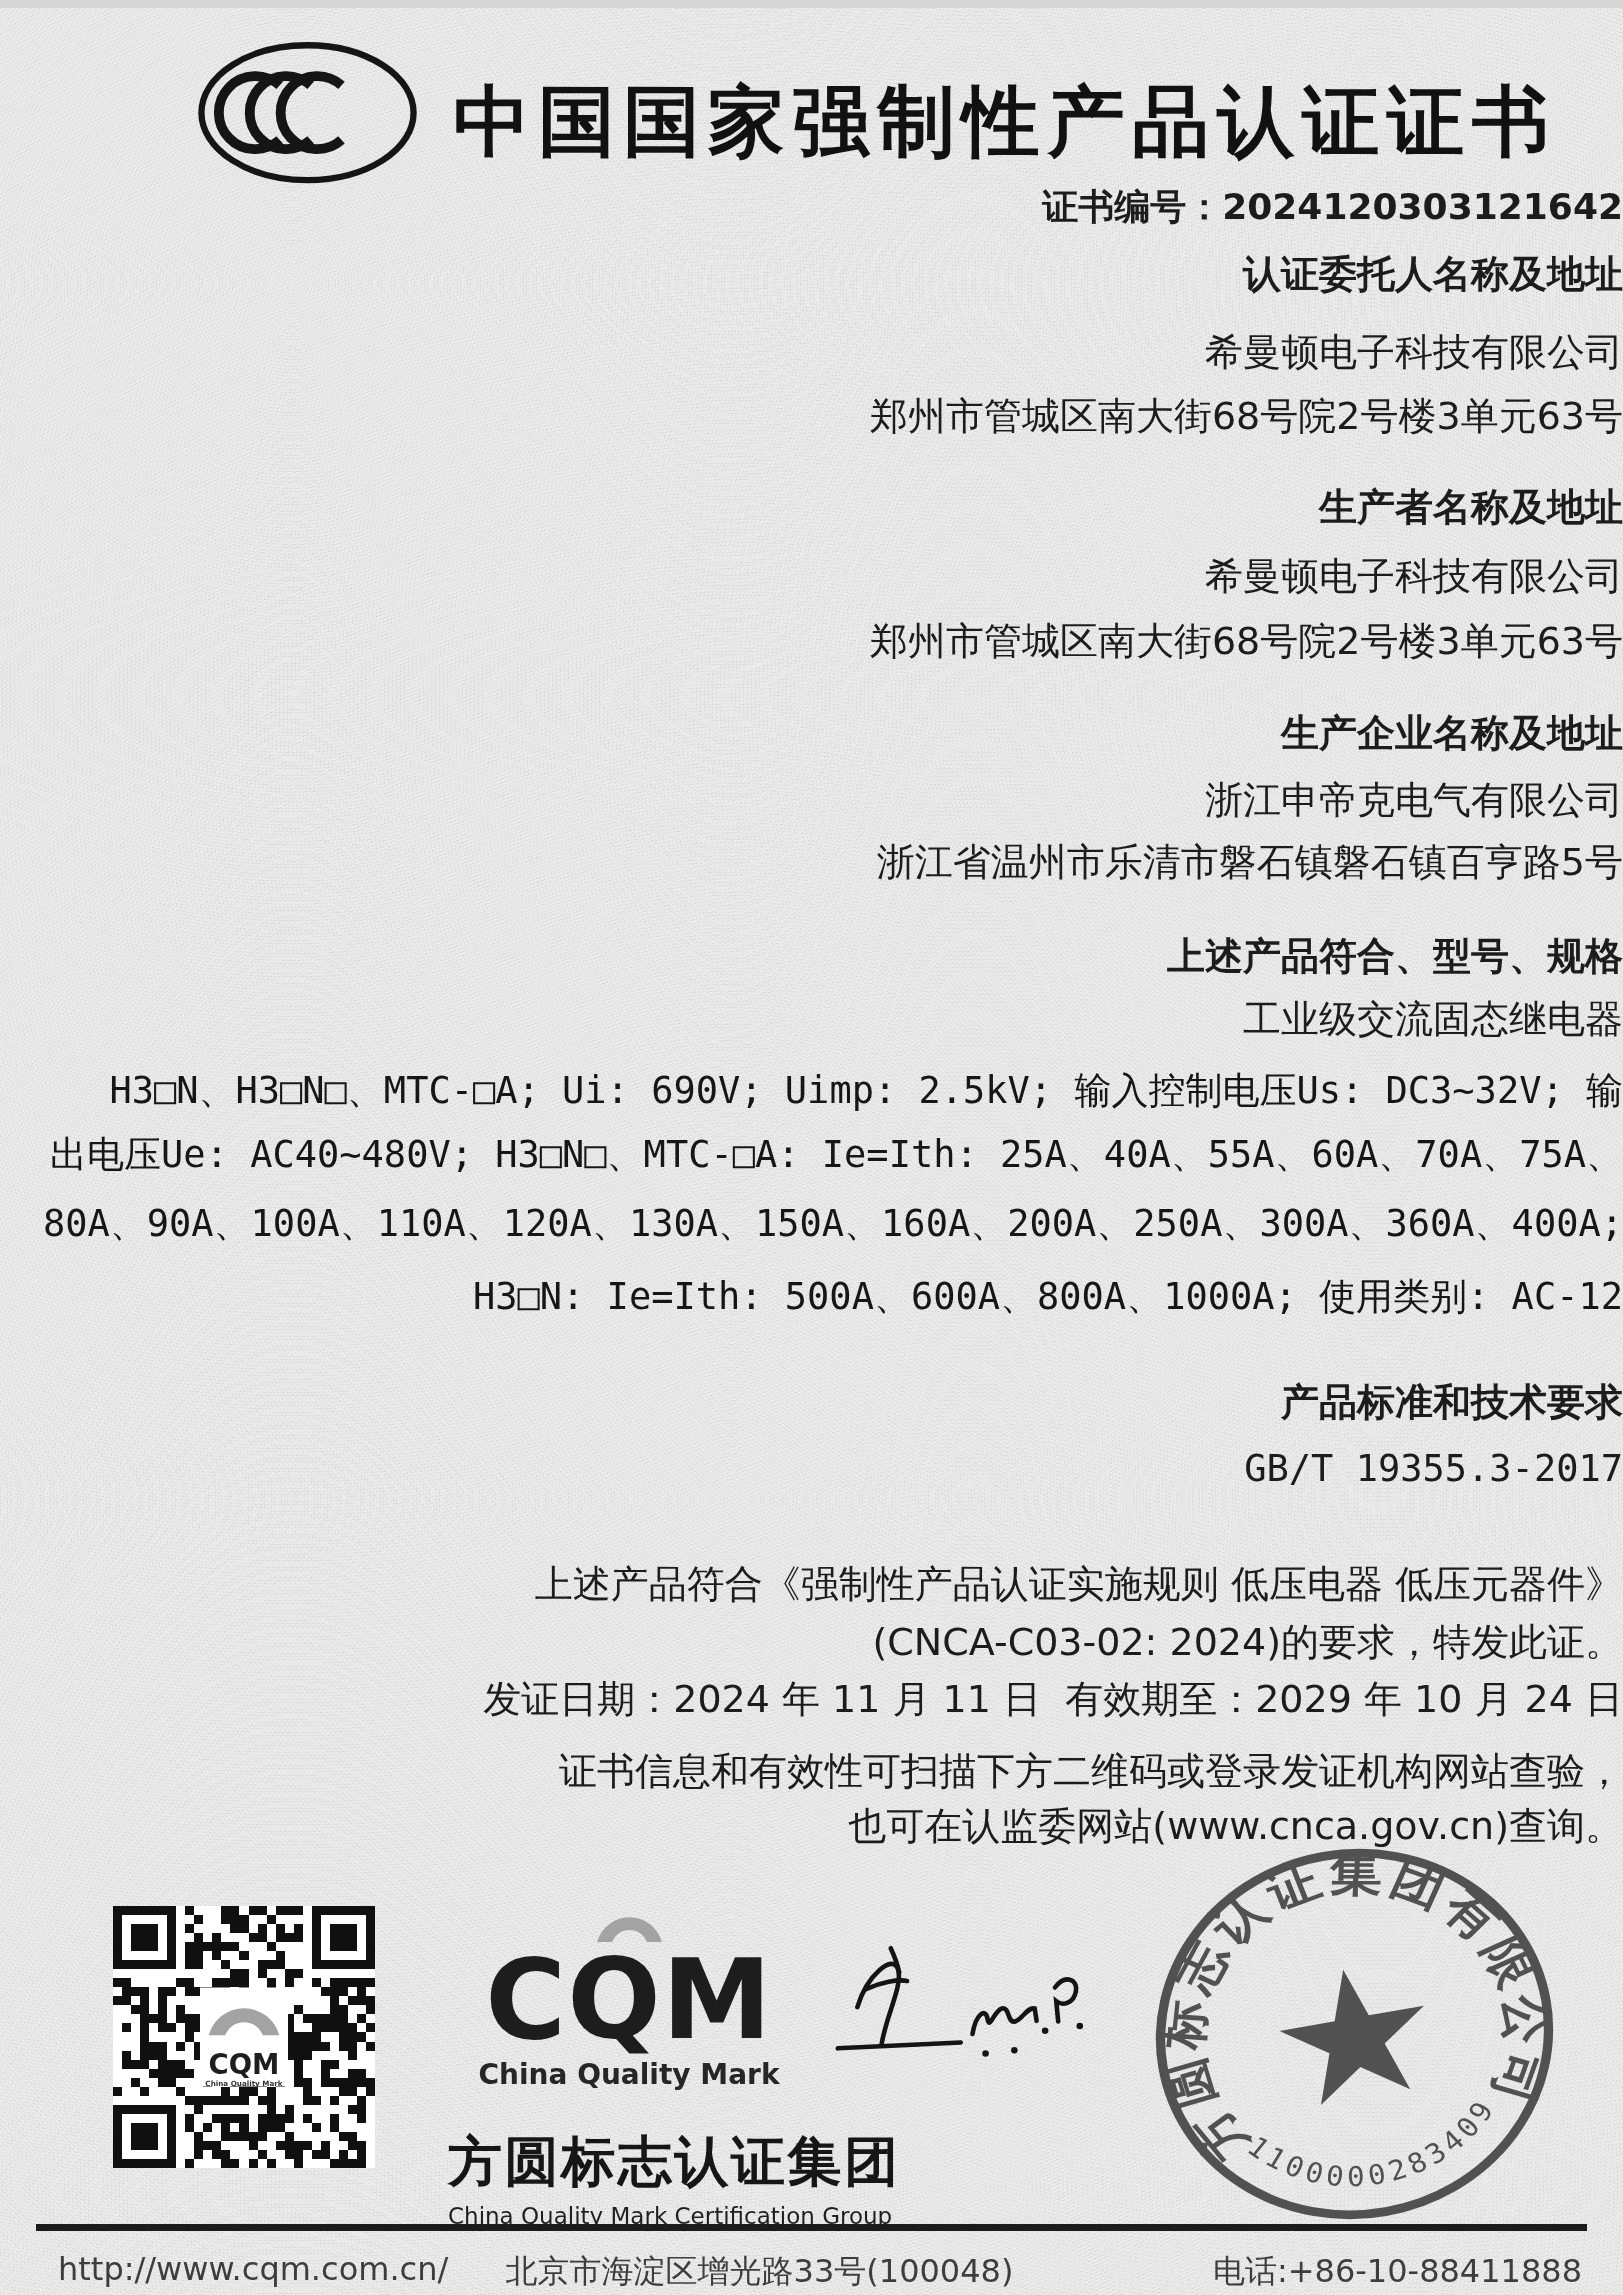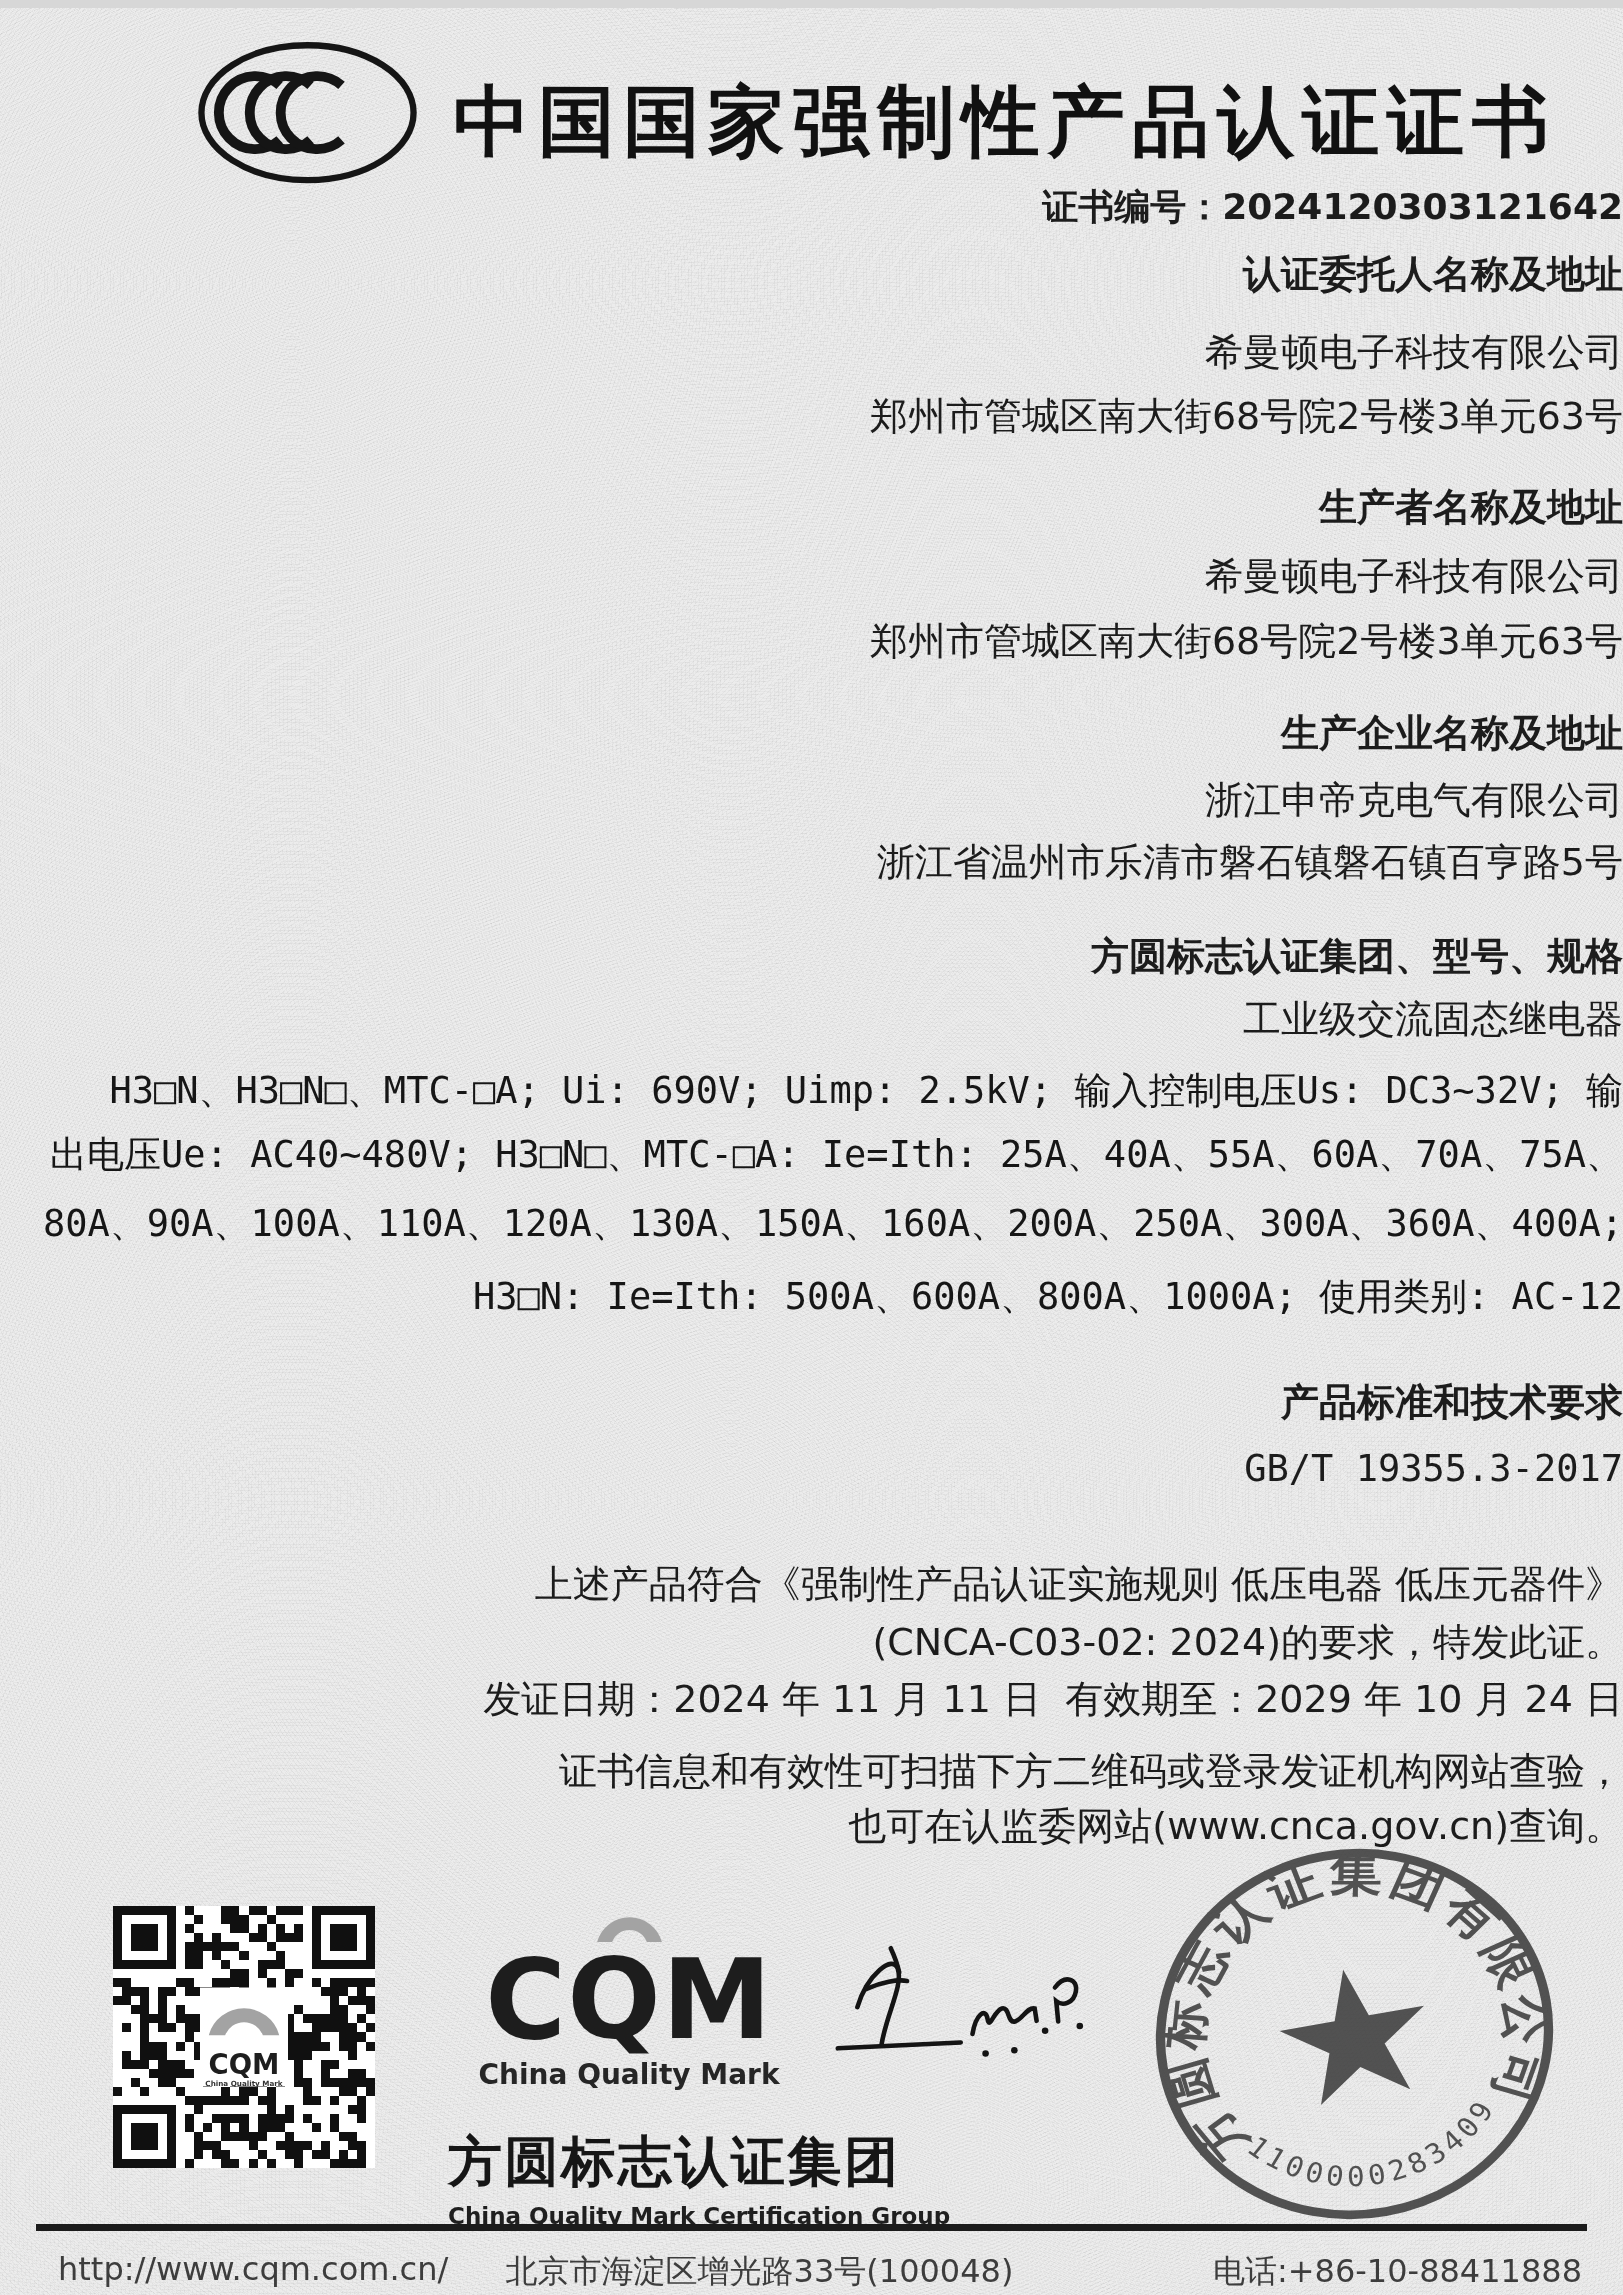--- a/index.html
+++ b/index.html
@@ -28,21 +28,21 @@
   .qr-center{position:absolute;left:50%;top:50%;transform:translate(-50%,-50%);
       width:88px;height:99px;background:#fff;display:flex;flex-direction:column;
       align-items:center;justify-content:center;gap:1.3px;}
   .qr-center .lbl{font-size:27.5px;font-weight:800;color:#1e1e1e;line-height:1;}
   .qr-center .sub{font-size:7.2px;font-weight:700;color:#333;line-height:1;}
   .cqm-block{position:absolute;left:475px;top:1897px;width:308px;text-align:center;}
   .cqm-word{font-size:110px;font-weight:800;line-height:0.92;color:#1d1d1d;letter-spacing:1.3px;}
   .cqm-sub{font-size:28px;font-weight:700;color:#262626;margin-top:6.5px;}
   .group-block{position:absolute;left:448px;top:2118px;width:707px;text-align:left;}
   .group-cn{font-size:54px;font-weight:900;letter-spacing:2.6px;color:#161616;}
-  .group-en{font-size:23px;font-weight:700;color:#1f1f1f;margin-top:3.9px;}
+  .group-en{font-size:23px;font-weight:400;color:#1f1f1f;margin-top:3.9px;}
   .signature{position:absolute;left:818px;top:1901px;width:275px;height:157px;}
   .seal{position:absolute;left:1140px;top:1827px;width:429px;height:398px;
         transform:rotate(-10deg);opacity:0.88;}
   .rule{position:absolute;left:36px;top:2216px;width:1551px;height:6.5px;background:#1b1b1b;}
   .footer-text{position:absolute;top:2242px;font-size:32px;color:#3d3d3d;white-space:pre;}
   .footer-website{left:58px;}
   .footer-address{left:432px;width:655px;text-align:center;}
   .footer-phone{right:41px;text-align:right;}
 </style>
 </head>
@@ -65,21 +65,21 @@
   <div class="line body-line" style="top:387px">郑州市管城区南大街68号院2号楼3单元63号</div>
 
   <div class="line heading" style="top:478px">生产者名称及地址</div>
   <div class="line body-line" style="top:547px">希曼顿电子科技有限公司</div>
   <div class="line body-line" style="top:612px">郑州市管城区南大街68号院2号楼3单元63号</div>
 
   <div class="line body-line" style="top:771px">浙江申帝克电气有限公司</div>
   <div class="line heading" style="top:704px">生产企业名称及地址</div>
   <div class="line body-line" style="top:833px">浙江省温州市乐清市磐石镇磐石镇百亨路5号</div>
 
-  <div class="line heading" style="top:927px">方圆标志认证集团、型号、规格</div>
+  <div class="line heading" style="top:927px">上述产品符合、型号、规格</div>
   <div class="line body-line" style="top:990px">工业级交流固态继电器</div>
 
   <div class="line spec" style="top:1062px">H3□N、H3□N□、MTC-□A; Ui: 690V; Uimp: 2.5kV; 输入控制电压Us: DC3~32V; 输</div>
   <div class="line spec" style="top:1126px">出电压Ue: AC40~480V; H3□N□、MTC-□A: Ie=Ith: 25A、40A、55A、60A、70A、75A、</div>
   <div class="line spec" style="top:1195px">80A、90A、100A、110A、120A、130A、150A、160A、200A、250A、300A、360A、400A;</div>
   <div class="line spec" style="top:1268px">H3□N: Ie=Ith: 500A、600A、800A、1000A; 使用类别: AC-12</div>
 
   <div class="line heading" style="top:1373px">产品标准和技术要求</div>
   <div class="line latin" style="top:1440px;font-size:37px">GB/T 19355.3-2017</div>
 

